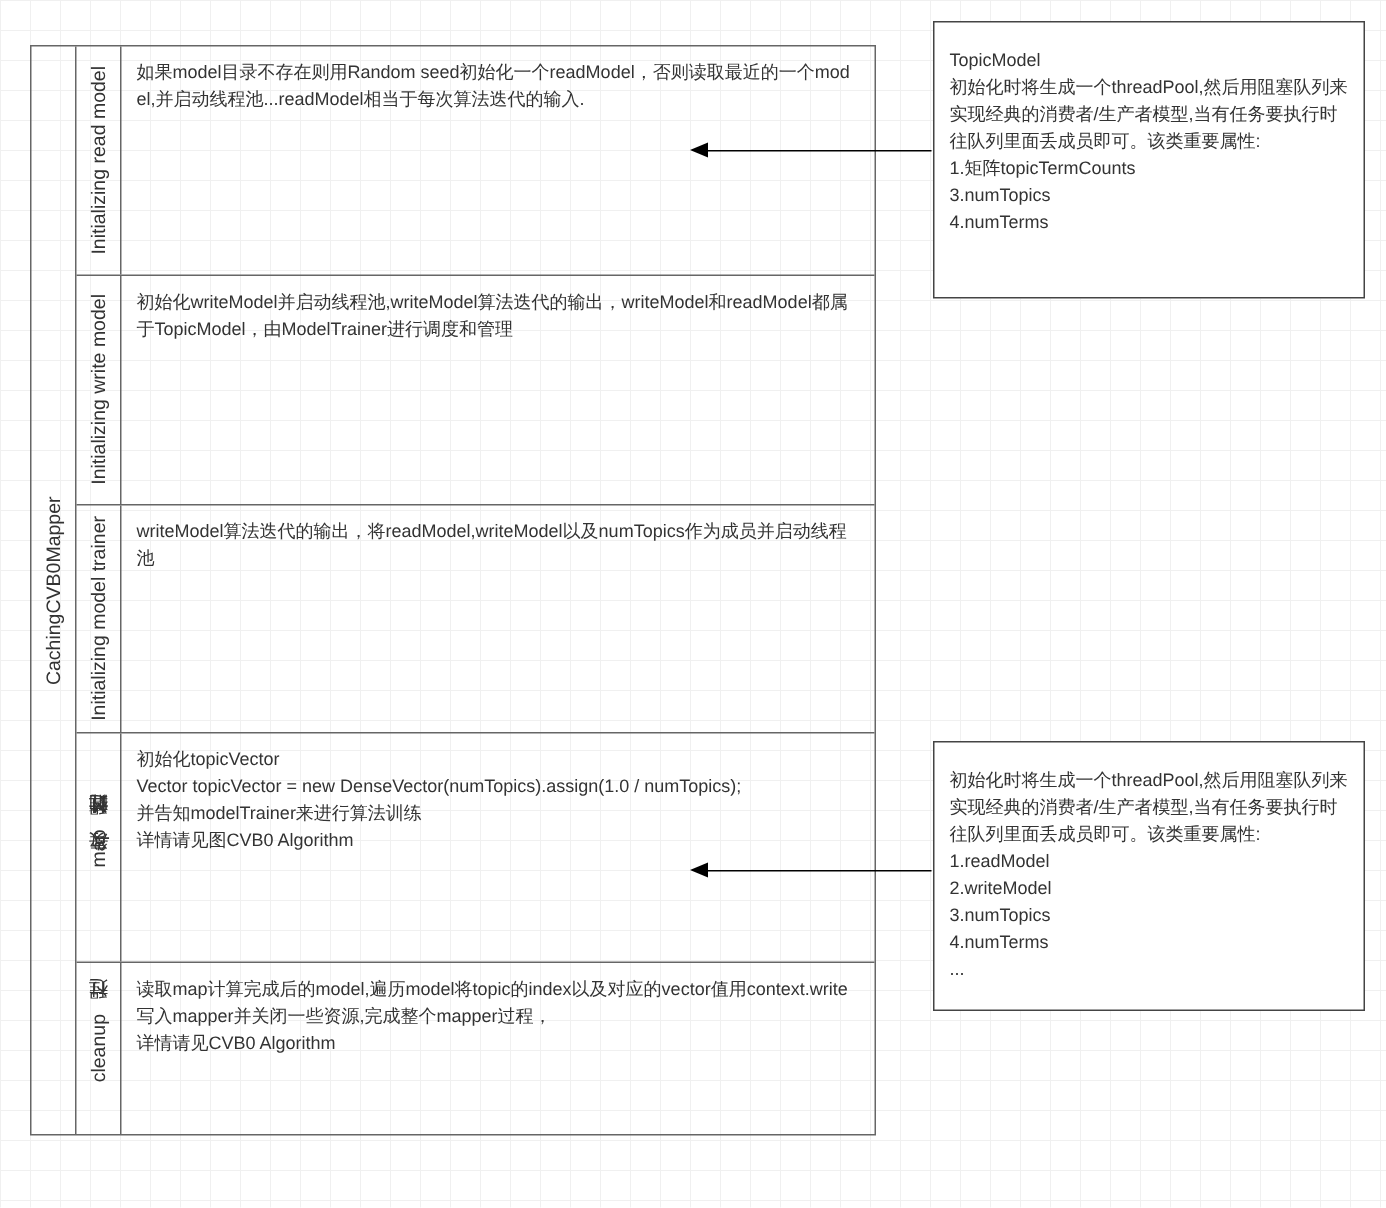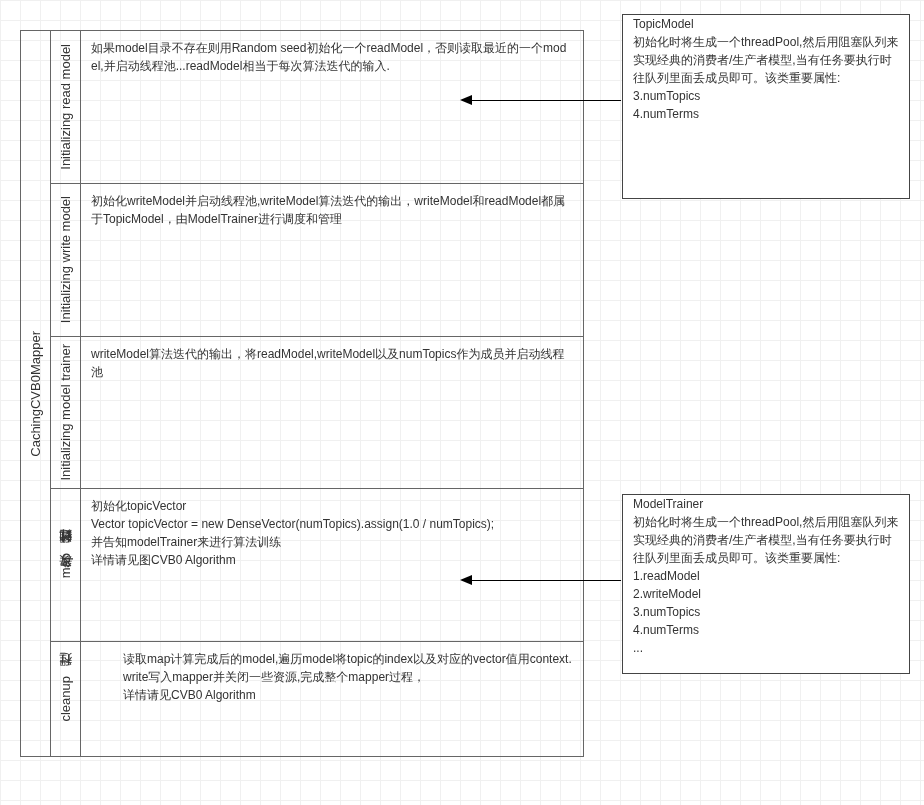--- a/index.html
+++ b/index.html
@@ -45,39 +45,39 @@
     flex: 1;
     display: flex;
     flex-direction: column;
   }
   .row {
     flex: 1;
     border-bottom: 1px solid #666;
     display: flex;
   }
   .row:last-child { border-bottom: none; }
-  .row.shorter { flex: 0.75; gap: 32px; }
+  .row.shorter { flex: 0.75; }
   .row-title {
     width: 30px;
     border-right: 1px solid #666;
     display: flex;
     align-items: center;
     justify-content: center;
   }
   .row-content {
     flex: 1;
     padding: 8px 10px;
     line-height: 1.5;
     word-break: break-all;
   }
   .side-box {
     position: absolute;
     border: 1px solid #444;
     background: #fff;
-    padding: 0 10px;
+    padding: 16px 10px;
     width: 288px;
     line-height: 1.5;
     font-size: 12px;
   }
   .side-box.top { left: 622px; top: 14px; height: 185px; }
   .side-box.bot { left: 622px; top: 494px; height: 180px; }
   .side-title { font-size: 12px; }
   .arrow-line {
     position: absolute;
     height: 1px;
@@ -138,26 +138,26 @@
       </div>
       <div class="row-content">读取map计算完成后的model,遍历model将topic的index以及对应的vector值用context.write写入mapper并关闭一些资源,完成整个mapper过程，<br>详情请见CVB0 Algorithm</div>
     </div>
 
   </div>
 </div>
 
 <div class="side-box top">
   <div class="side-title">TopicModel</div>
   <div>初始化时将生成一个threadPool,然后用阻塞队列来实现经典的消费者/生产者模型,当有任务要执行时往队列里面丢成员即可。该类重要属性:</div>
+  <div>1.矩阵topicTermCounts</div>
   <div>3.numTopics</div>
   <div>4.numTerms</div>
 </div>
 
 <div class="side-box bot">
-  <div class="side-title">ModelTrainer</div>
   <div>初始化时将生成一个threadPool,然后用阻塞队列来实现经典的消费者/生产者模型,当有任务要执行时往队列里面丢成员即可。该类重要属性:</div>
   <div>1.readModel</div>
   <div>2.writeModel</div>
   <div>3.numTopics</div>
   <div>4.numTerms</div>
   <div>...</div>
 </div>
 
 <div class="arrow-line arrow1-line"></div>
 <div class="arrow-head arrow1-head"></div>

